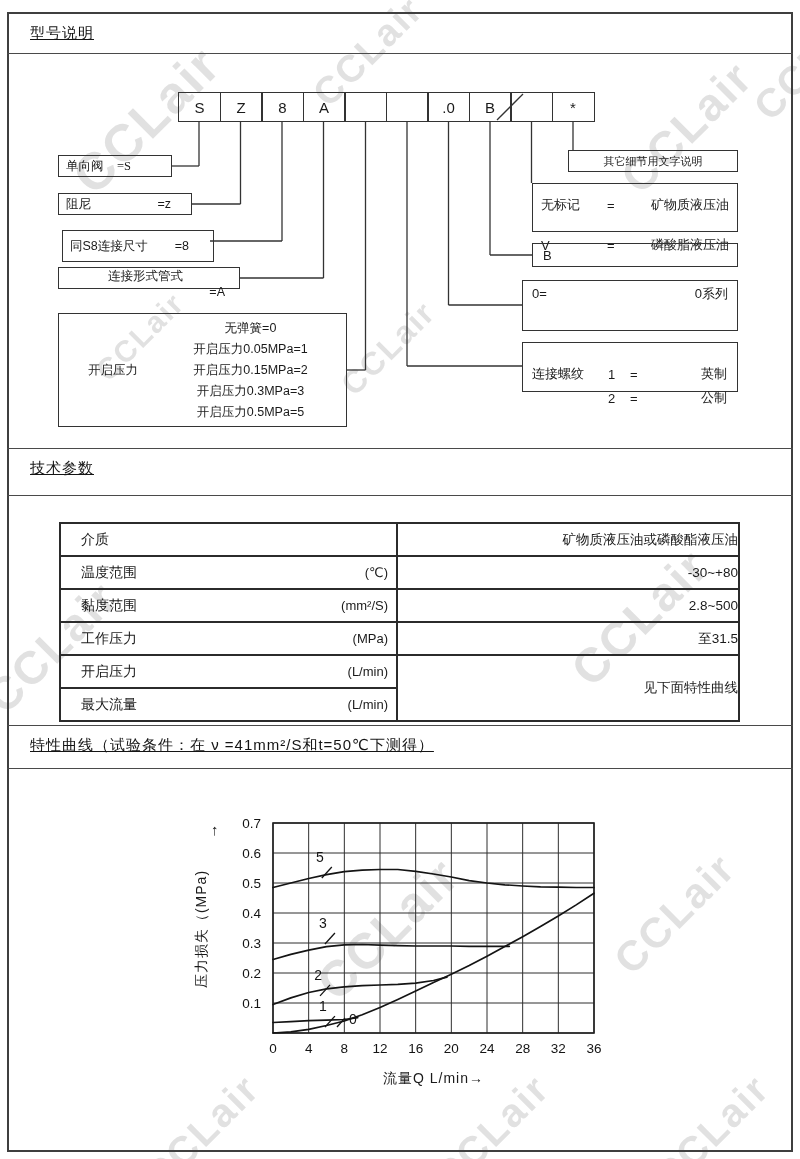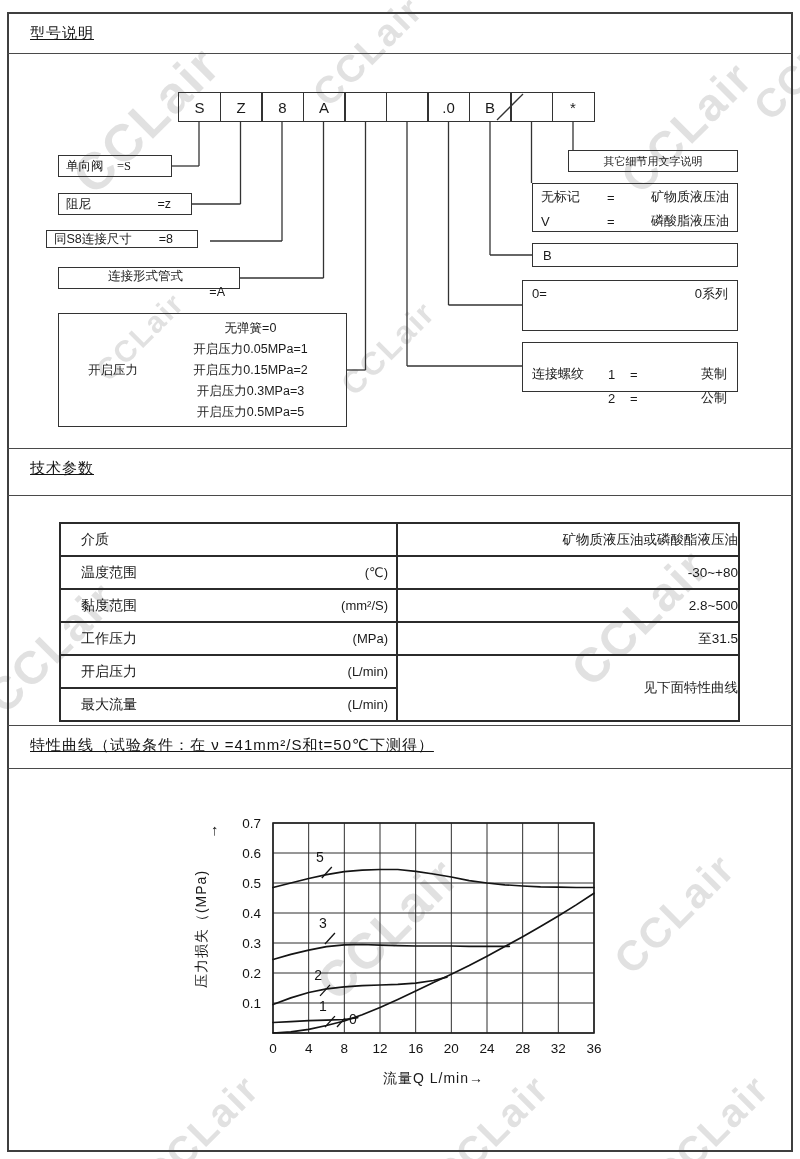--- a/index.html
+++ b/index.html
@@ -29,21 +29,21 @@
   .lbox{position:absolute;border:1.5px solid #333;box-sizing:border-box;
     font-size:12.5px;display:flex;align-items:center;}
   .lbox .val{margin-left:auto;}
   .pbox{position:absolute;left:58px;top:260px;width:289px;height:114px;
     border:1.5px solid #333;box-sizing:border-box;display:flex;font-size:12.5px;}
   .pbox .plabel{width:108px;display:flex;align-items:center;justify-content:center;}
   .pbox .popts{flex:1;display:flex;flex-direction:column;justify-content:center;padding-right:12px;align-items:center;}
   .pbox .popt{display:flex;height:21px;align-items:center;}
   .pbox .popt .val{margin-left:auto;}
   .rbox{position:absolute;border:1.5px solid #333;box-sizing:border-box;font-size:13px;}
-  .fluid-row{display:grid;grid-template-columns:66px 28px 1fr;align-items:center;height:24px;padding:0 8px;}
+  .fluid-row{display:grid;grid-template-columns:66px 28px 1fr;align-items:center;height:24px;padding:8px 8px;}
   .fluid-row .name{text-align:right;}
   .ser-row1{display:flex;justify-content:space-between;align-items:center;height:25px;padding:0 9px;}
   .ser-row2{text-align:center;font-size:12px;height:24px;line-height:22px;}
   .thr-row{display:grid;grid-template-columns:76px 22px 24px 1fr;align-items:center;height:24px;padding:0 10px 0 9px;}
   .thr-row .name{text-align:right;}
 
   
   .param-table{position:absolute;left:59px;top:522px;border-collapse:collapse;z-index:2;}
   .param-table td{border:2px solid #2b2b2b;height:31px;padding:0;font-size:13.5px;}
   .param-table td.lcell{width:335px;}
@@ -129,21 +129,21 @@
   </div>
 
   <div class="lbox" style="left:58px;top:102px;width:114px;height:22px;padding:0 40px 0 7px;font-family:Liberation Serif, serif;">
     <span>单向阀</span>
     <span class="val">=S</span>
   </div>
   <div class="lbox" style="left:58px;top:140px;width:134px;height:22px;padding:0 20px 0 7px;">
     <span>阻尼</span>
     <span class="val">=z</span>
   </div>
-  <div class="lbox" style="left:46px;top:177px;width:152px;height:18px;padding:0 24px 0 7px;">
+  <div class="lbox" style="left:62px;top:177px;width:152px;height:32px;padding:0 24px 0 7px;">
     <span>同S8连接尺寸</span>
     <span class="val">=8</span>
   </div>
   <div class="lbox" style="left:58px;top:214px;width:182px;height:22px;padding:0 14px 0 7px;flex-direction:column;">
     <span>连接形式管式</span>
     <span class="val">=A</span>
   </div>
 
   <div class="pbox">
     <div class="plabel">开启压力</div>

